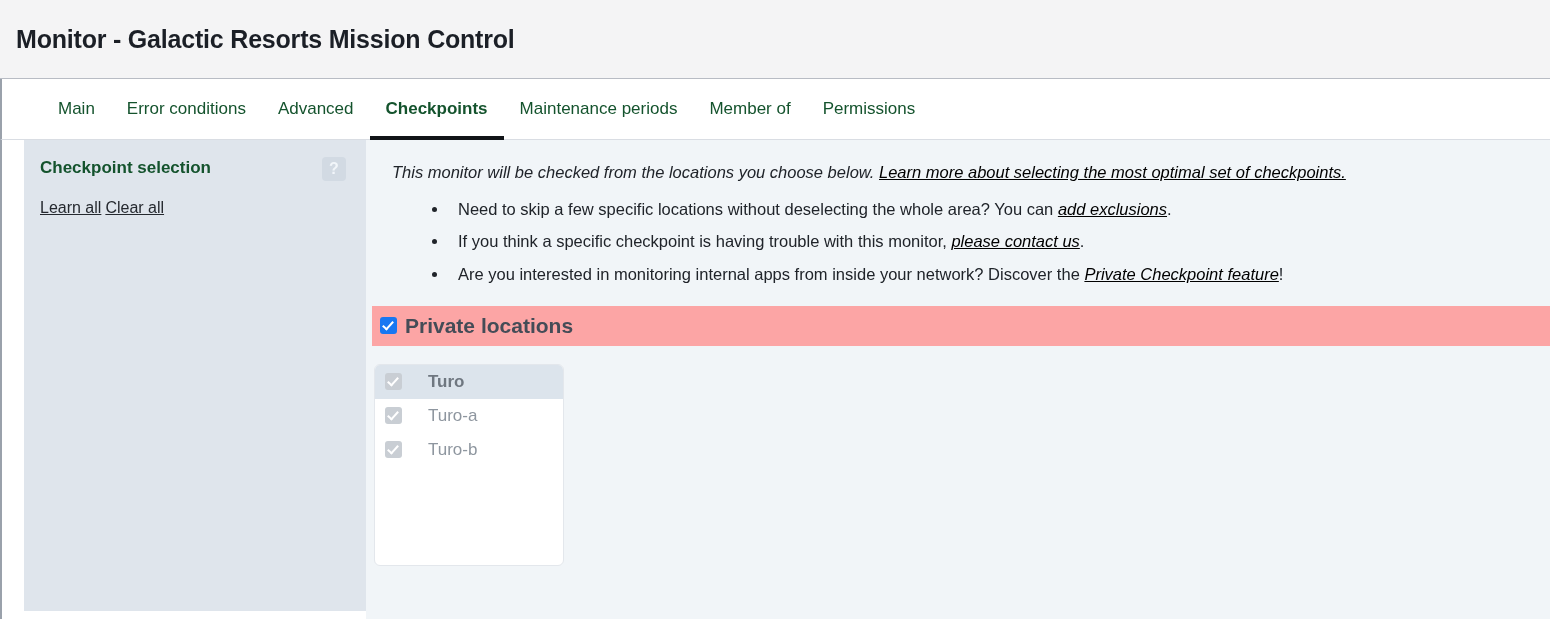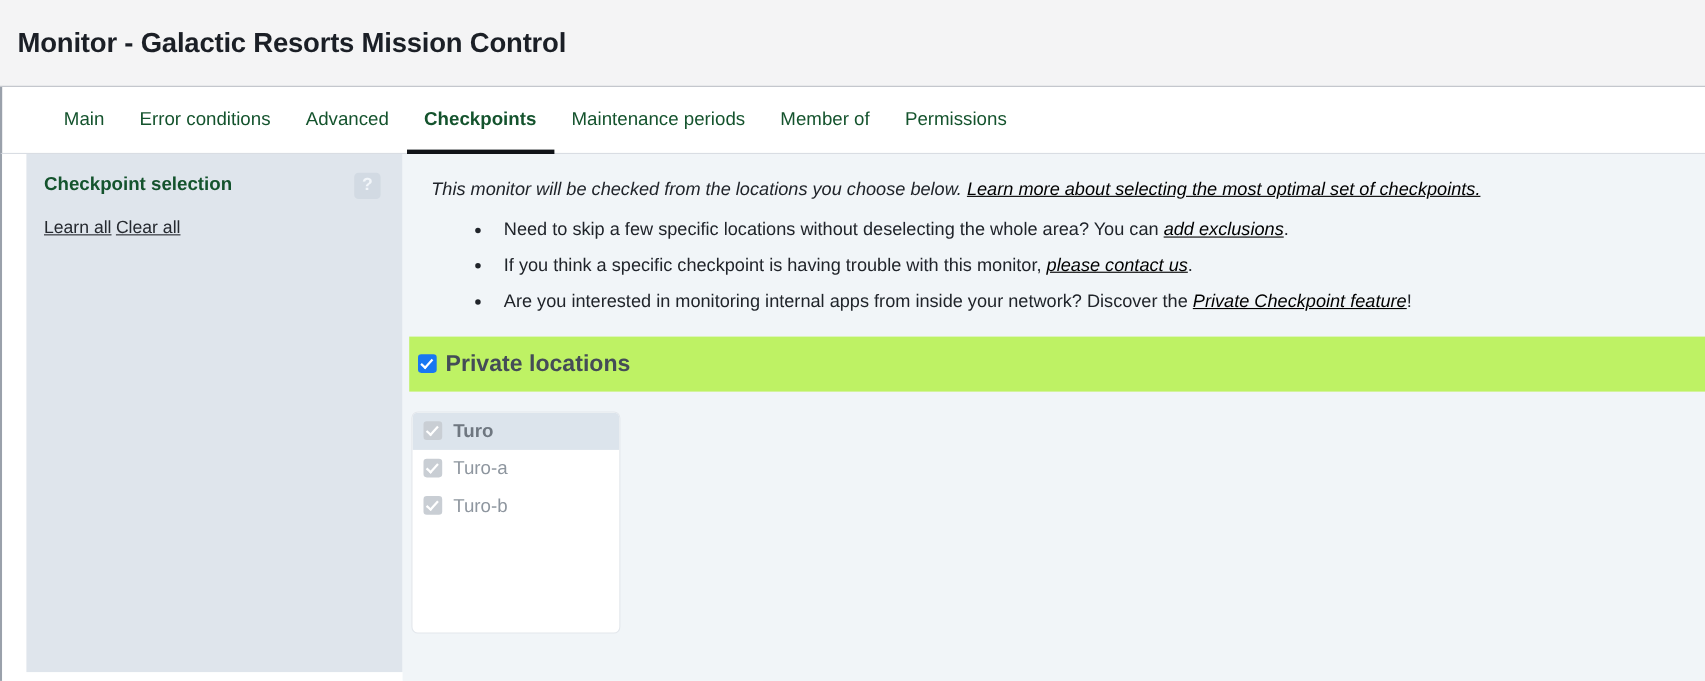--- a/index.html
+++ b/index.html
@@ -149,22 +149,22 @@
     left: 2px; top: 8px;
     width: 5px; height: 5px;
     border-radius: 50%;
     background: #20242a;
   }
 
   
   .group-header {
     margin-top: 21px;
     margin-left: 6px;
-    height: 50px;
-    background: #bef264;
+    height: 40px;
+    background: #fca5a5;
     display: flex;
     align-items: center;
     padding-left: 8px;
   }
   .group-title {
     font-size: 21px;
     font-weight: bold;
     color: #444c57;
     margin-left: 8px;
   }
@@ -201,20 +201,21 @@
     overflow: hidden;
   }
   .list-item {
     display: flex;
     align-items: center;
     height: 34px;
     padding-left: 10px;
     font-size: 17px;
     color: #8e969f;
     cursor: pointer;
+    gap: 16px;
   }
   .list-item.selected {
     background: #dce4ec;
     color: #6f7780;
     font-weight: bold;
   }
   .list-item .label { margin-left: 10px; }
 </style>
 </head>
 <body>

